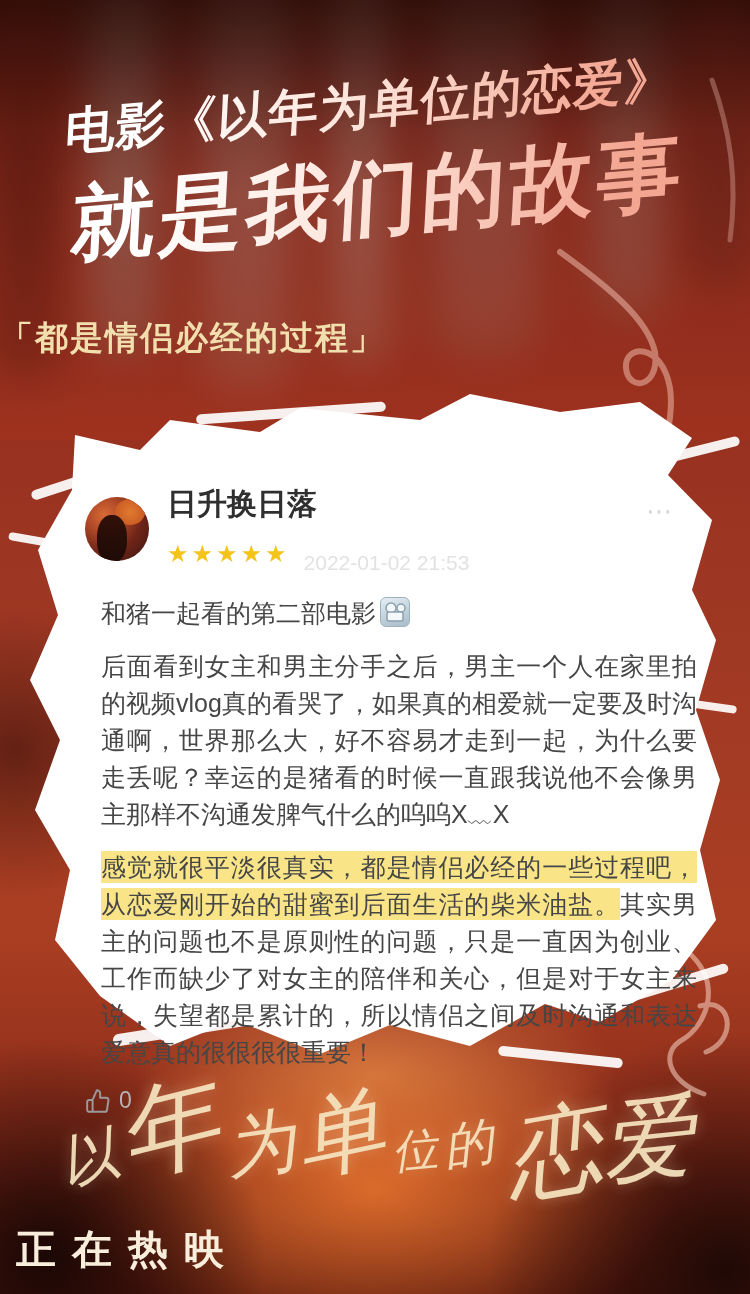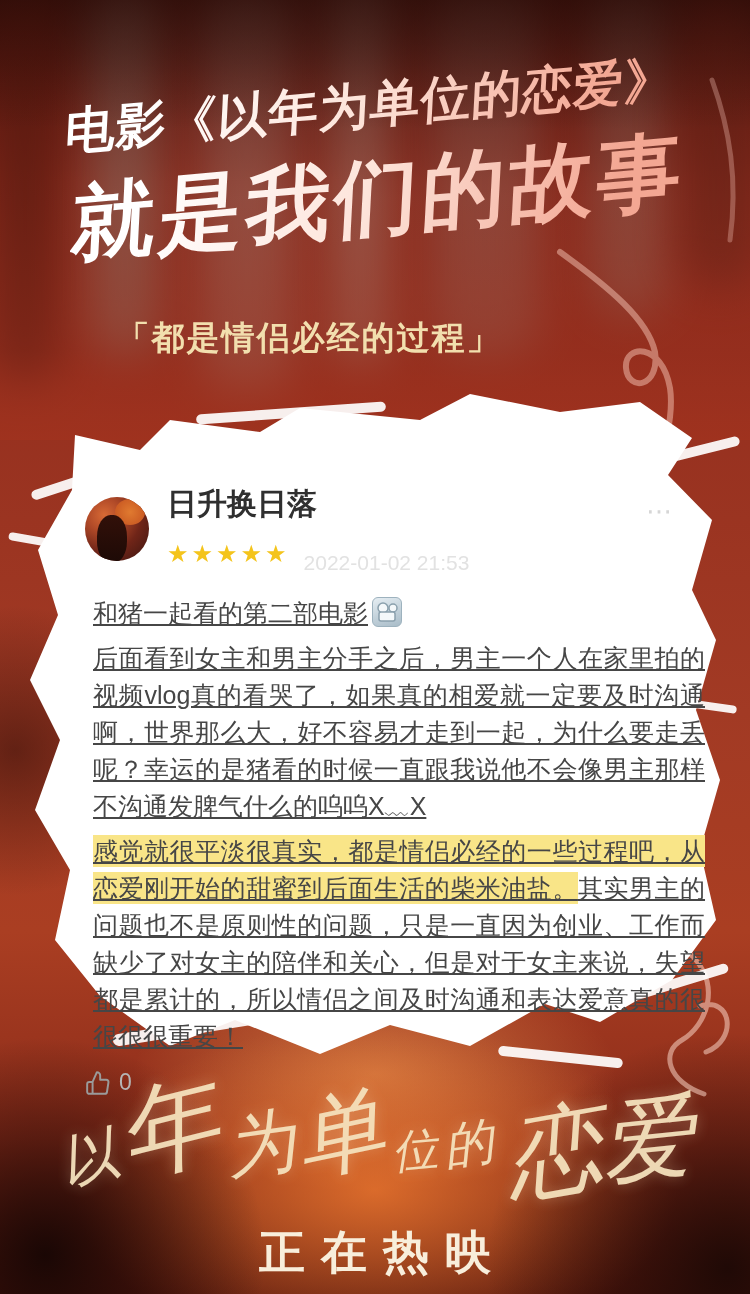--- a/index.html
+++ b/index.html
@@ -25,21 +25,21 @@
     radial-gradient(ellipse 28% 16% at 2% 58%,rgba(45,12,7,.55),transparent 70%),
     radial-gradient(ellipse 62% 20% at 50% 92%,rgba(250,130,50,.75),transparent 65%),
     radial-gradient(ellipse 46% 13% at 50% 83%,rgba(255,175,95,.5),transparent 70%),
     linear-gradient(180deg,rgba(30,8,5,.5),transparent 10%);}
   
   .title-wrap{position:absolute;top:72px;left:0;width:750px;text-align:center;transform:rotate(-5deg);}
   .grad{background:linear-gradient(100deg,#ffffff 12%,#fde4da 48%,#f3a793 88%);
     -webkit-background-clip:text;background-clip:text;color:transparent;}
   .t1{display:inline-block;font-size:50px;font-weight:bold;transform:skewX(-8deg);letter-spacing:1px;}
   .t2{display:inline-block;font-size:84px;font-weight:900;transform:skewX(-8deg);letter-spacing:4px;margin-top:2px;}
-  .subtitle{position:absolute;top:316px;left:0;width:618px;text-align:center;
+  .subtitle{position:absolute;top:316px;left:0;width:618px;text-align:left;
     color:#f2dfae;font-size:33px;font-weight:bold;letter-spacing:2px;}
   
   .scribbles{position:absolute;inset:0;pointer-events:none;}
   
   .blob-svg{position:absolute;left:0;top:380px;}
   .brush{position:absolute;background:#fff;border-radius:6px;opacity:.92;}
   .b1{left:28px;top:468px;width:150px;height:10px;transform:rotate(-18deg);}
   .b2{left:8px;top:540px;width:95px;height:8px;transform:rotate(10deg);}
   .b3{left:196px;top:408px;width:190px;height:10px;transform:rotate(-4deg);}
   .b4{left:636px;top:448px;width:105px;height:10px;transform:rotate(-14deg);}
@@ -56,42 +56,42 @@
     background:radial-gradient(circle,#e07a30,#c4511f);}
   .avatar:after{content:"";position:absolute;left:12px;top:18px;width:30px;height:48px;border-radius:45%;
     background:linear-gradient(180deg,#321009,#1d0a06);}
   .user-meta{margin-left:18px;padding-top:2px;}
   .username{font-size:30px;font-weight:bold;color:#2f2f2f;}
   .rating-row{display:flex;align-items:center;margin-top:7px;}
   .stars{color:#f4c41c;font-size:24px;letter-spacing:3px;}
   .date{color:#e2e2e2;font-size:21px;margin-left:14px;margin-top:19px;}
   .more-dots{position:absolute;right:38px;top:14px;color:#d6d6d6;font-size:26px;letter-spacing:3px;}
   .rev-body{margin-top:20px;font-size:25px;line-height:37px;color:#464646;text-align:justify;}
-  .rev-body p{margin:8px;text-decoration:underline;}
+  .rev-body p{margin:16px;}
   .hl{background:#f9e588;padding:2px 0;box-decoration-break:clone;-webkit-box-decoration-break:clone;}
   .emoji-movie{display:inline-block;width:28px;height:28px;vertical-align:-4px;margin-left:4px;
     border-radius:6px;background:linear-gradient(160deg,#e6eef3 0%,#c2d1da 55%,#a9bcc8 100%);
     border:1px solid #9db2be;}
   .like-row{display:flex;align-items:center;margin-top:14px;}
   .like-count{font-size:23px;color:#b5b5b5;margin-left:8px;}
   
   .calli{position:absolute;top:1092px;left:0;width:750px;display:flex;justify-content:center;
     align-items:center;color:#f5e2bd;opacity:.95;font-family:"DejaVu Serif",serif;font-style:italic;
     text-shadow:0 0 14px rgba(255,230,190,.35);}
   .calli span{display:inline-block;line-height:1;}
   .c0{font-size:58px;transform:rotate(-12deg) translateY(16px);}
   .c1{font-size:100px;transform:rotate(-14deg) translateY(-14px);margin-left:6px;}
   .c2{font-size:70px;transform:rotate(-8deg) translateY(2px);margin-left:4px;}
   .c3{font-size:88px;transform:rotate(-12deg) translateY(-8px);margin-left:2px;}
   .c4{font-size:46px;transform:rotate(-5deg) translateY(8px);margin-left:6px;}
   .c5{font-size:50px;transform:rotate(-8deg) translateY(2px);margin-left:6px;}
   .c6{font-size:96px;transform:rotate(-10deg) translateY(10px);margin-left:10px;}
   .c7{font-size:92px;transform:rotate(-6deg) translateY(-2px);margin-left:2px;}
-  .now-showing{position:absolute;top:1222px;left:0;width:750px;text-align:center;
-    font-family:"Liberation Serif",serif;font-weight:bold;font-size:46px;color:#f8eedb;
+  .now-showing{position:absolute;top:1222px;left:0;width:750px;text-align:left;
+    font-family:"Liberation Serif",serif;font-weight:bold;font-size:40px;color:#f8eedb;
     letter-spacing:16px;text-indent:16px;}
 </style>
 </head>
 <body>
 
 <div class="poster">
 
   <div class="streak s0"></div>
   <div class="streak s1"></div>
   <div class="streak s2"></div>

